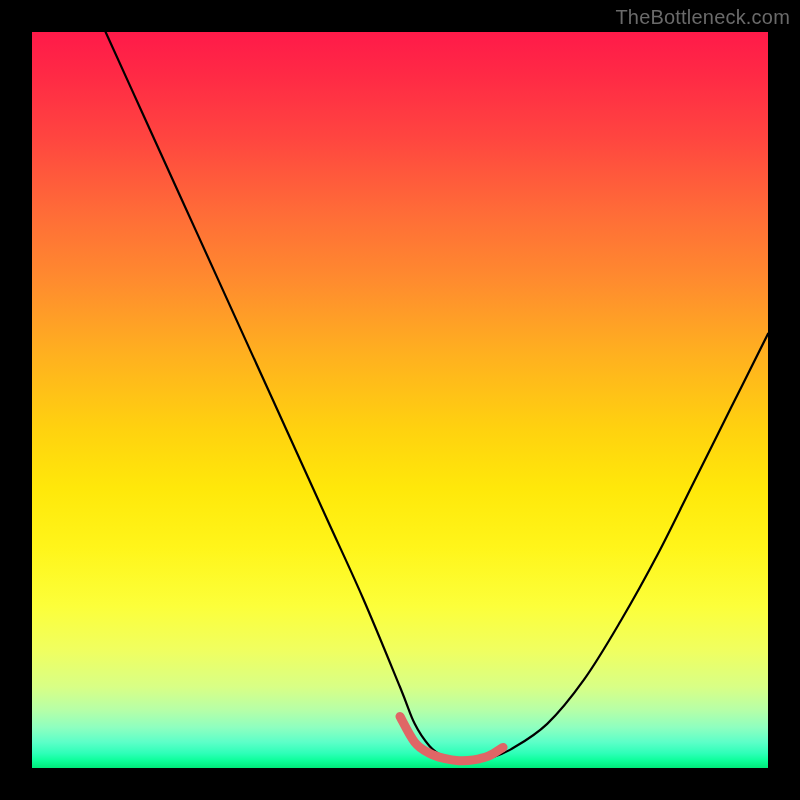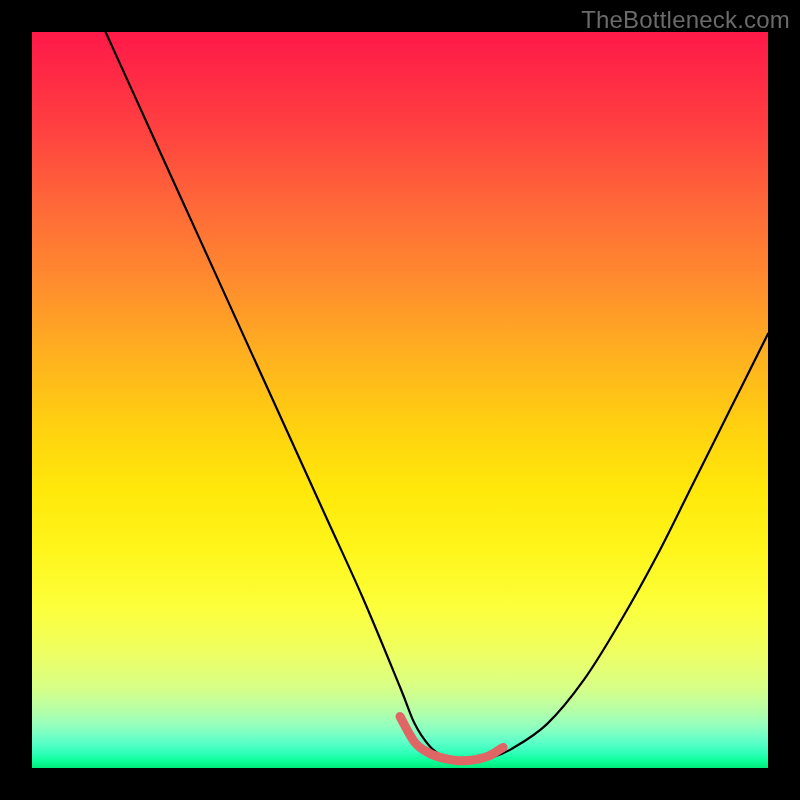--- a/index.html
+++ b/index.html
@@ -47,21 +47,21 @@
       #2effb8 98%,
       #0cff9a 99%,
       #00ea7a 100%
     );
   }
   .watermark {
     position: absolute;
     top: 6px;
     right: 10px;
     color: #6a6a6a;
-    font-size: 24px;
+    font-size: 20px;
     font-weight: 500;
     letter-spacing: 0.2px;
     z-index: 10;
     user-select: none;
   }
   svg.curve {
     position: absolute;
     inset: 0;
     width: 100%;
     height: 100%;

